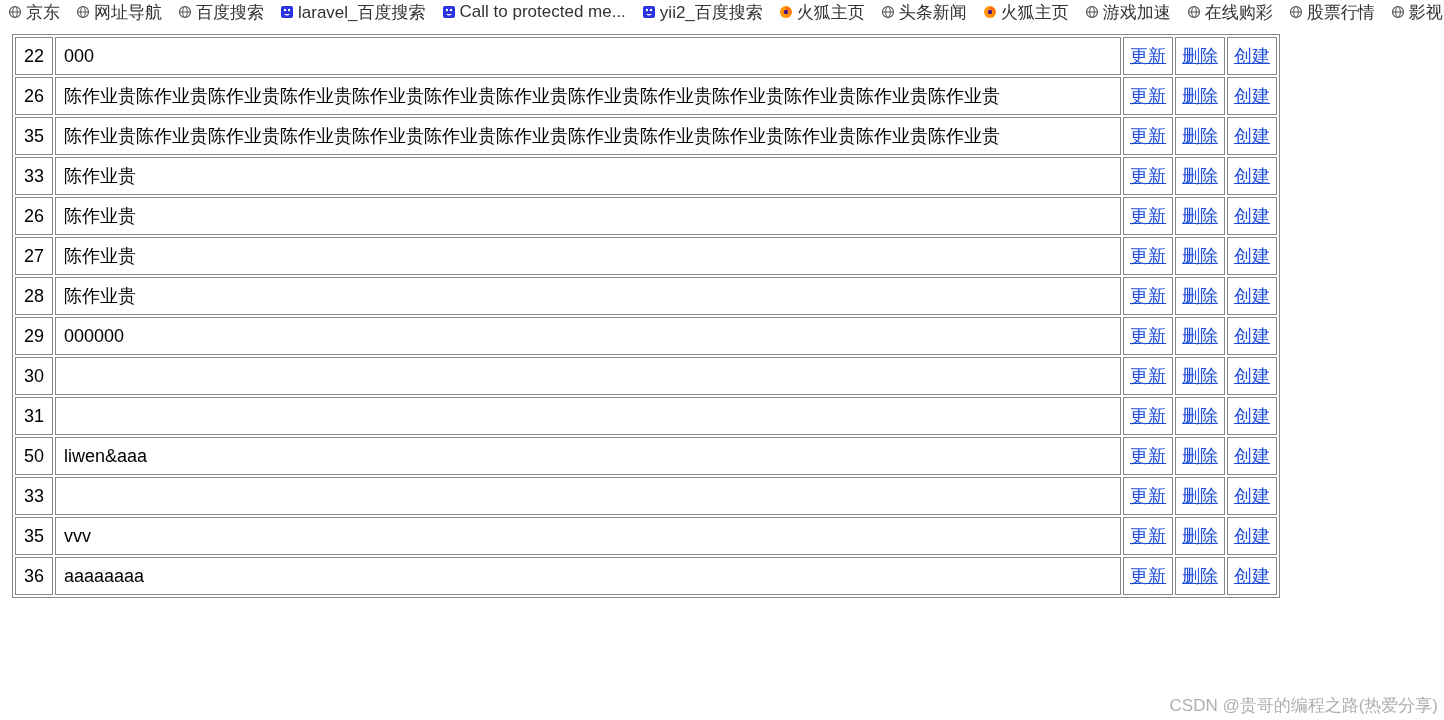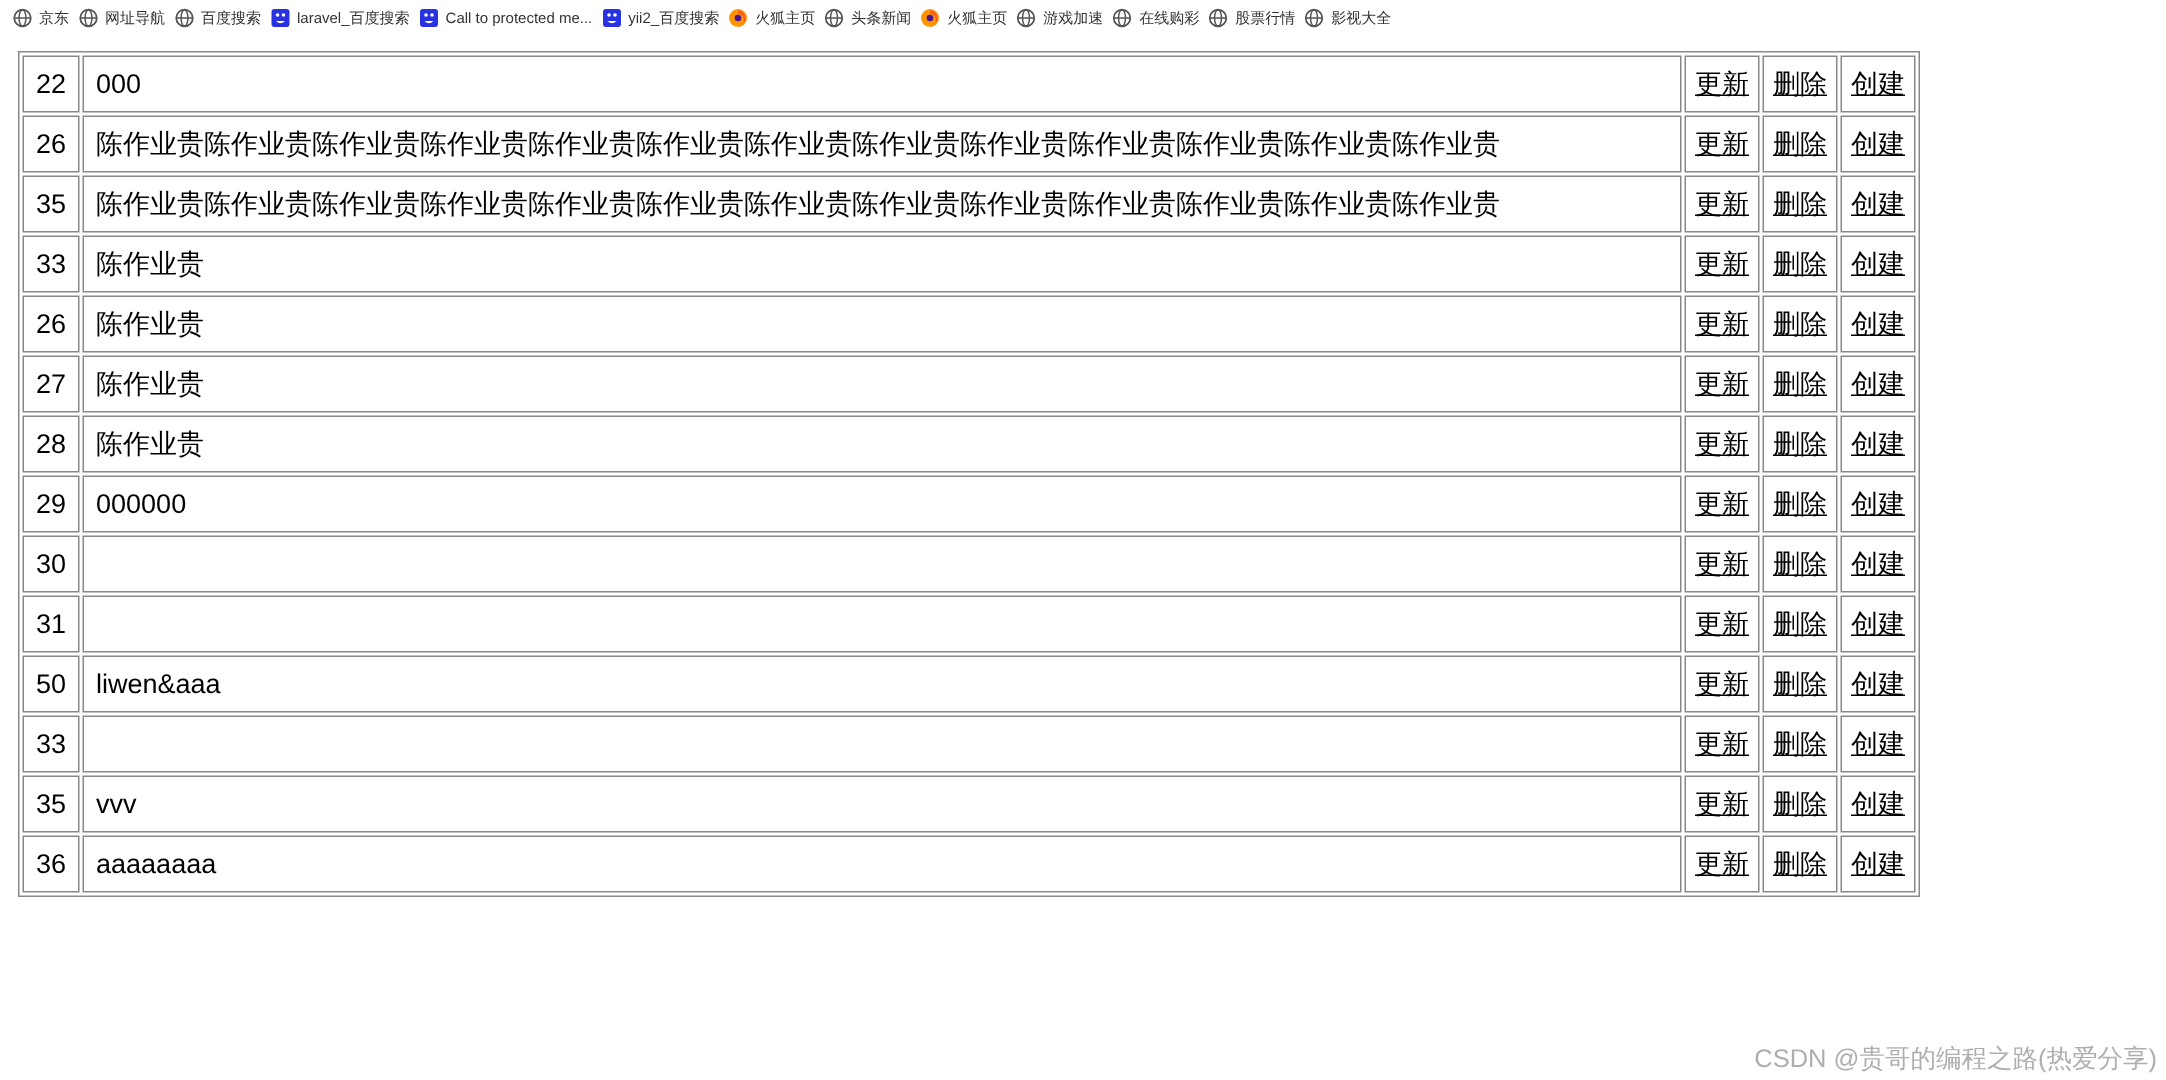--- a/index.html
+++ b/index.html
@@ -12,22 +12,22 @@
     color: #000;
     width: 1444px;
   }
 
   
   .bookmarks-bar {
     display: flex;
     align-items: center;
     height: 24px;
     padding: 0 8px;
-    gap: 6px;
-    font-size: 10px;
+    gap: 16px;
+    font-size: 17px;
     color: #333;
     white-space: nowrap;
     overflow: hidden;
   }
   .bm-item {
     display: inline-flex;
     align-items: center;
     gap: 4px;
     color: #333;
     cursor: pointer;
@@ -59,21 +59,21 @@
     font-weight: normal;
     text-align: left;
     vertical-align: middle;
     white-space: nowrap;
   }
   table.outer td.col-id { width: 30px; }
   table.outer td.col-title { width: 1050px; overflow: hidden; }
   table.outer td.col-content { width: 44px; }
   table.outer td.col-act { width: 44px; padding: 6px 6px; }
   table.outer a {
-    color: #000000;
+    color: #1d4ed8;
     text-decoration: underline;
     cursor: pointer;
     text-align: center;
   }
 
   
   .watermark {
     position: absolute;
     right: 6px;
     top: 694px;

